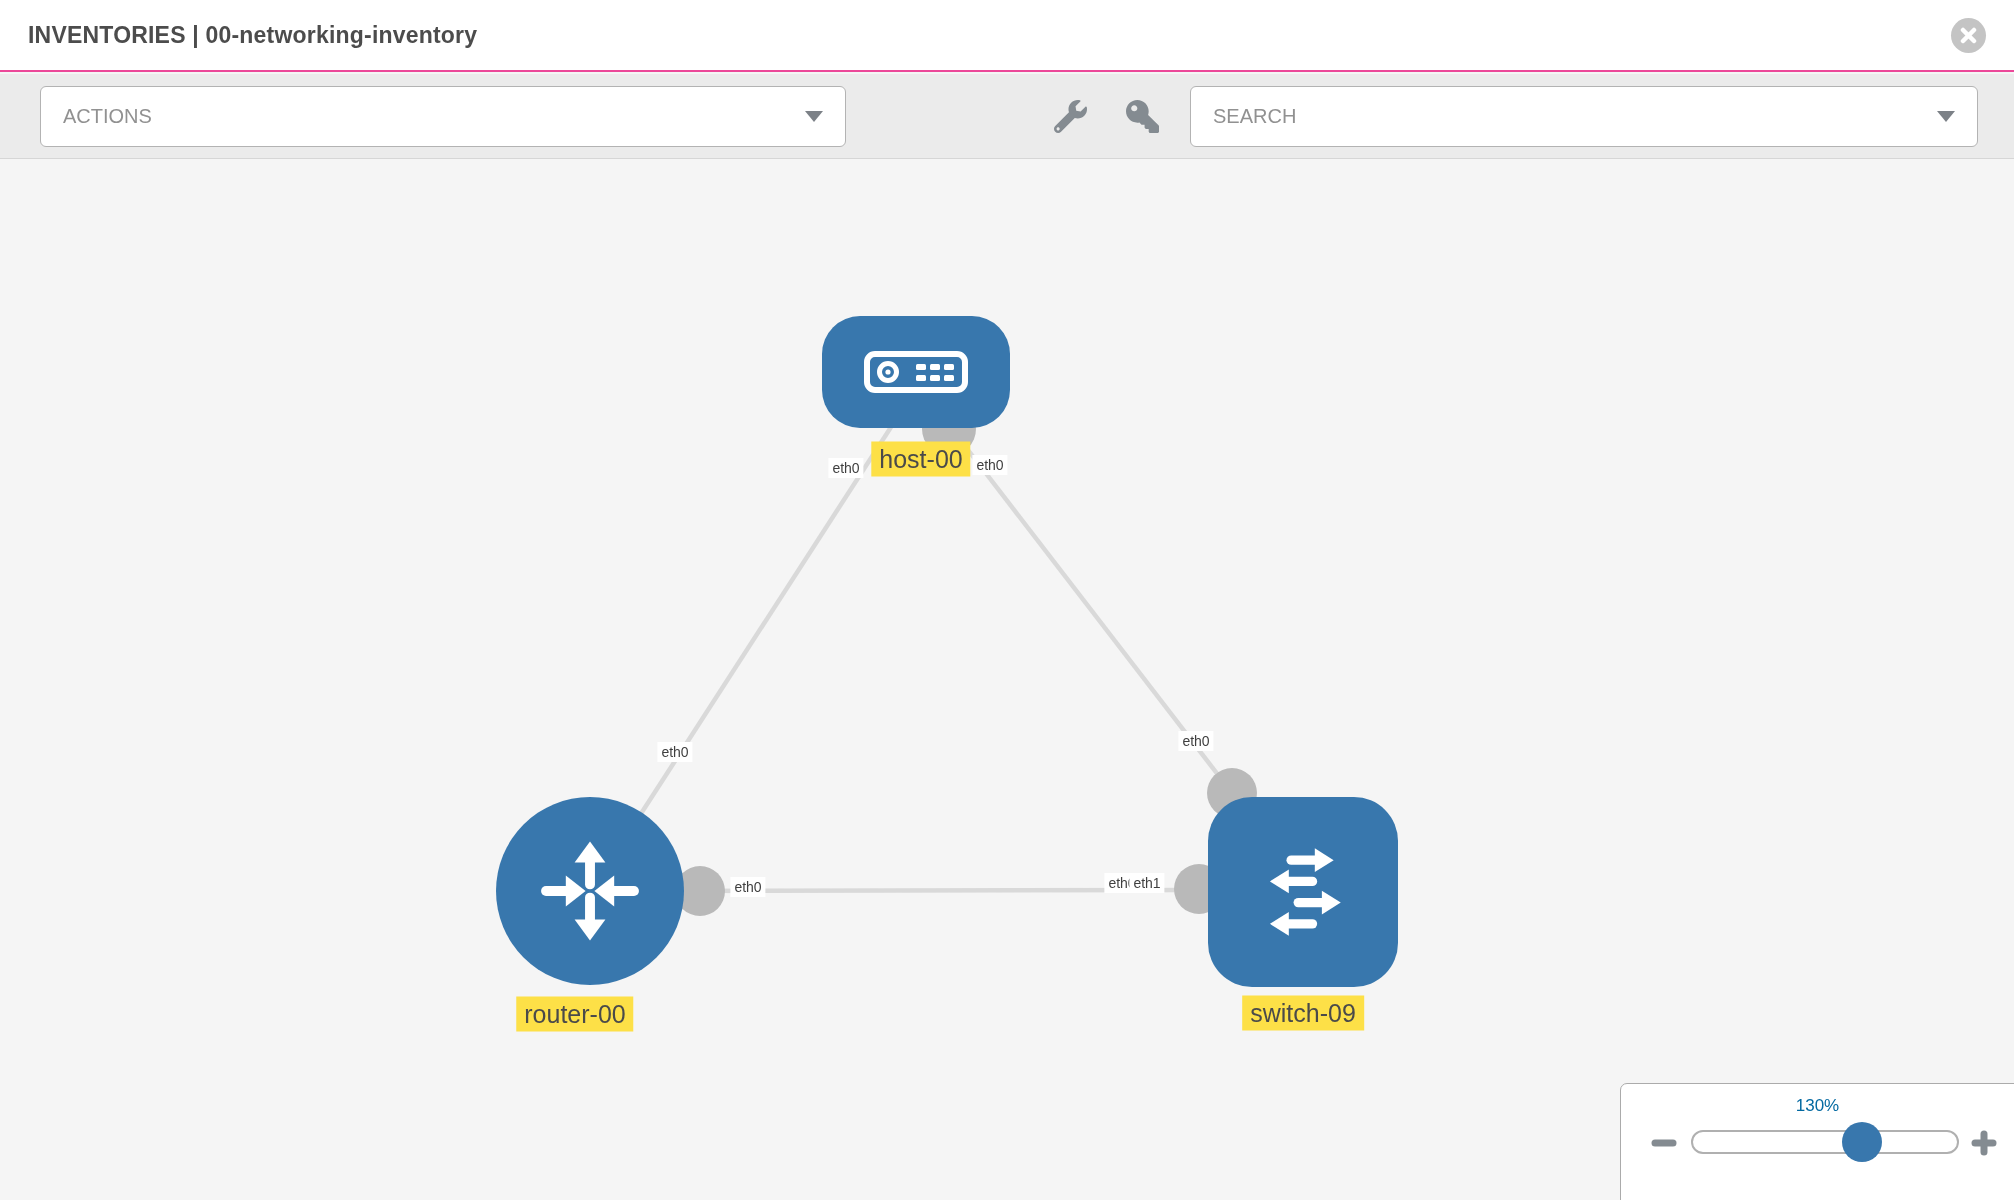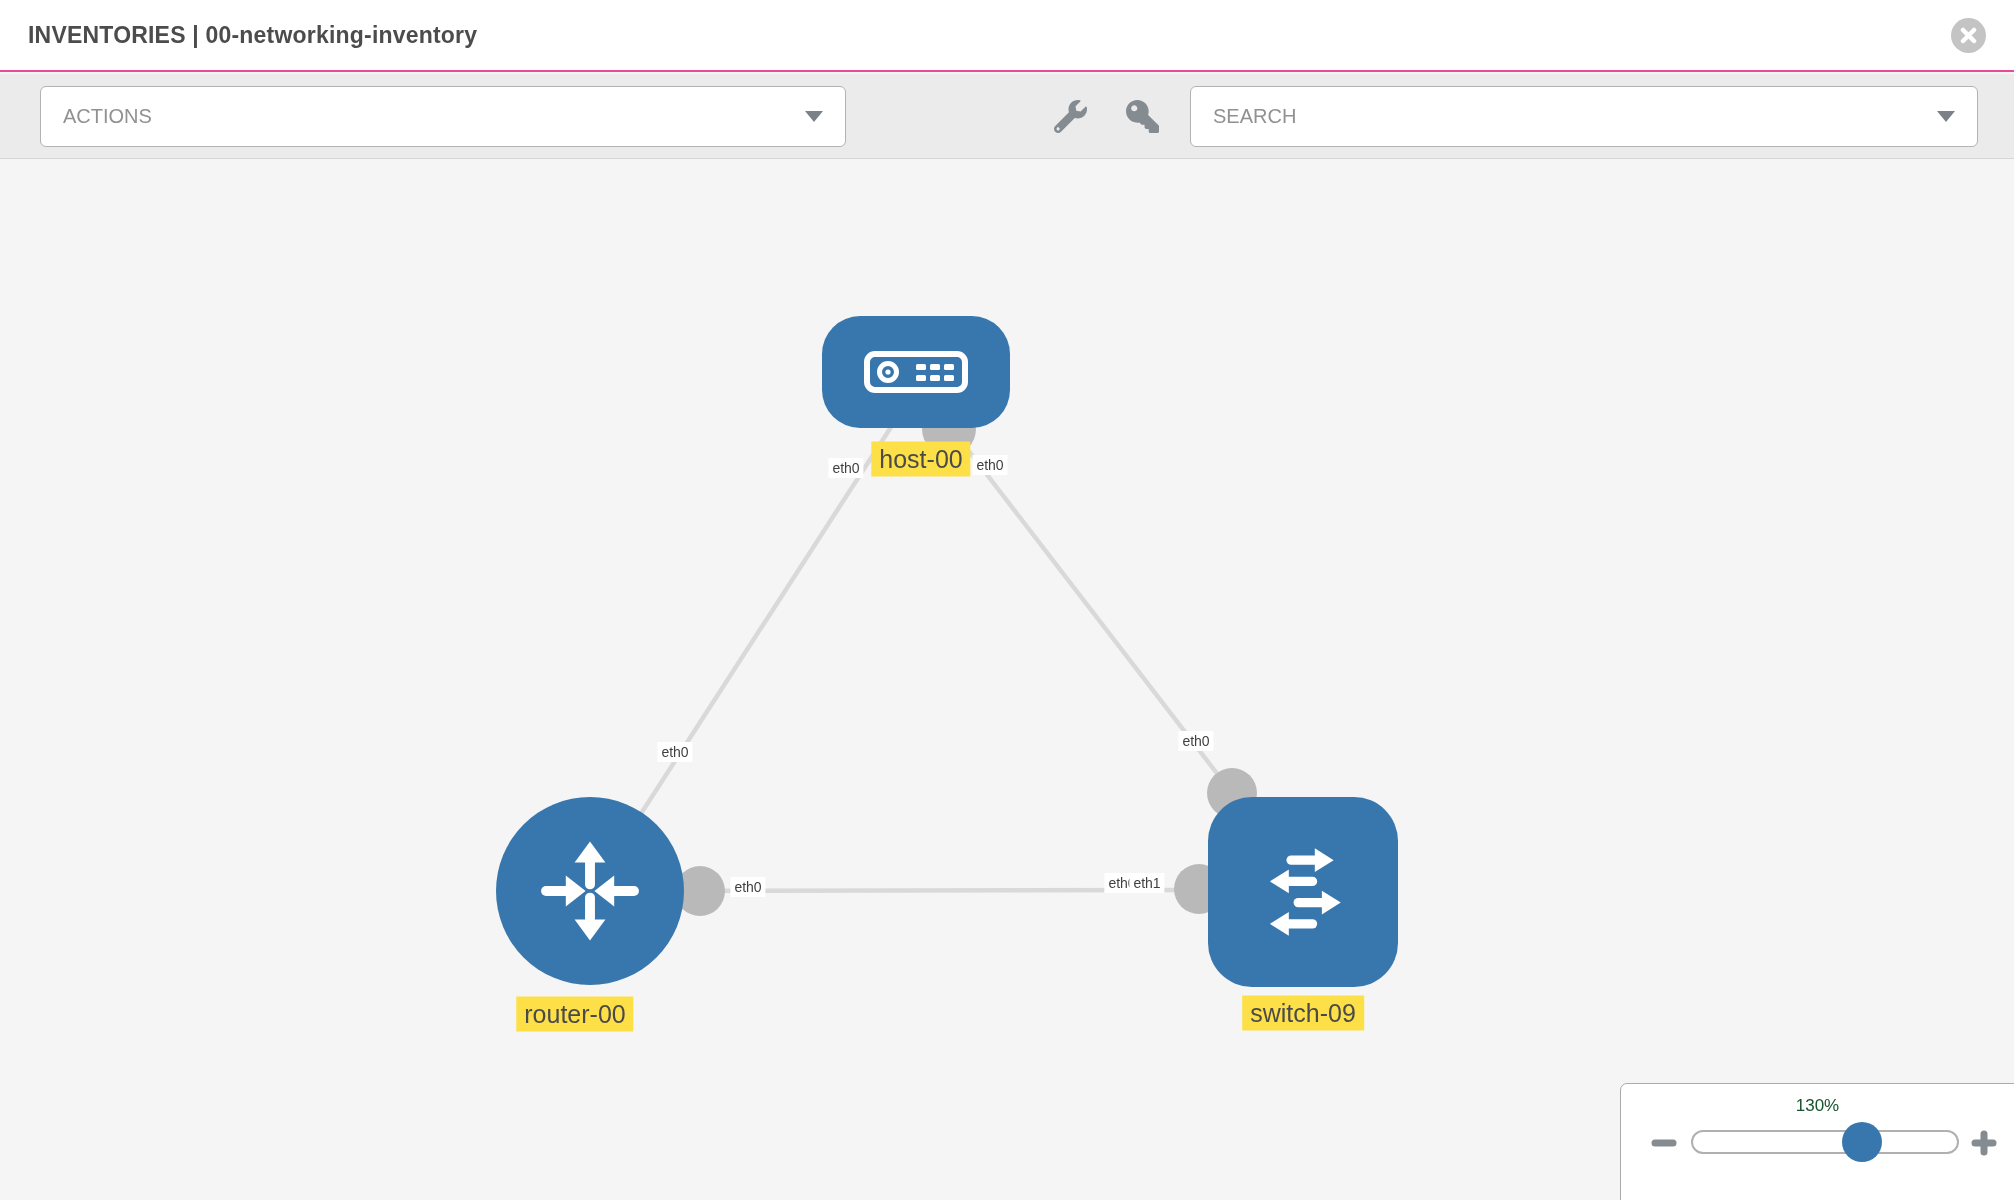--- a/index.html
+++ b/index.html
@@ -48,21 +48,21 @@
   .label-switch{left:1303px;top:1013px;}
 
   .iface-labels{position:absolute;top:0;left:0;width:100%;height:100%;z-index:4;pointer-events:none;}
   .iface-label{position:absolute;transform:translate(-50%,-50%);background:#ffffff;
                color:#3f3f3f;font-size:14px;padding:2px 4px;white-space:nowrap;}
 
   
   .zoom-panel{position:absolute;left:1620px;top:1083px;width:395px;height:118px;background:#fff;
               border:1px solid #ababab;border-radius:7px 0 0 0;box-sizing:border-box;z-index:40;}
   .zoom-value{position:absolute;top:12px;left:0;width:100%;text-align:center;
-              font-size:17px;color:#14532d;}
+              font-size:17px;color:#0369a1;}
   .zoom-minus{position:absolute;left:28px;top:44px;width:30px;height:30px;display:flex;
               align-items:center;justify-content:center;cursor:pointer;}
   .zoom-plus{position:absolute;left:348px;top:44px;width:30px;height:30px;display:flex;
              align-items:center;justify-content:center;cursor:pointer;}
   .zoom-track{position:absolute;left:70px;top:46px;width:268px;height:24px;background:#fff;
               border:2px solid #b0b0b0;border-radius:14px;box-sizing:border-box;cursor:pointer;}
   .zoom-thumb{position:absolute;top:50%;left:64%;width:40px;height:40px;margin:-20px 0 0 -20px;
               border-radius:50%;background:var(--node-blue,#3877ad);cursor:pointer;}
 </style>
 </head>

